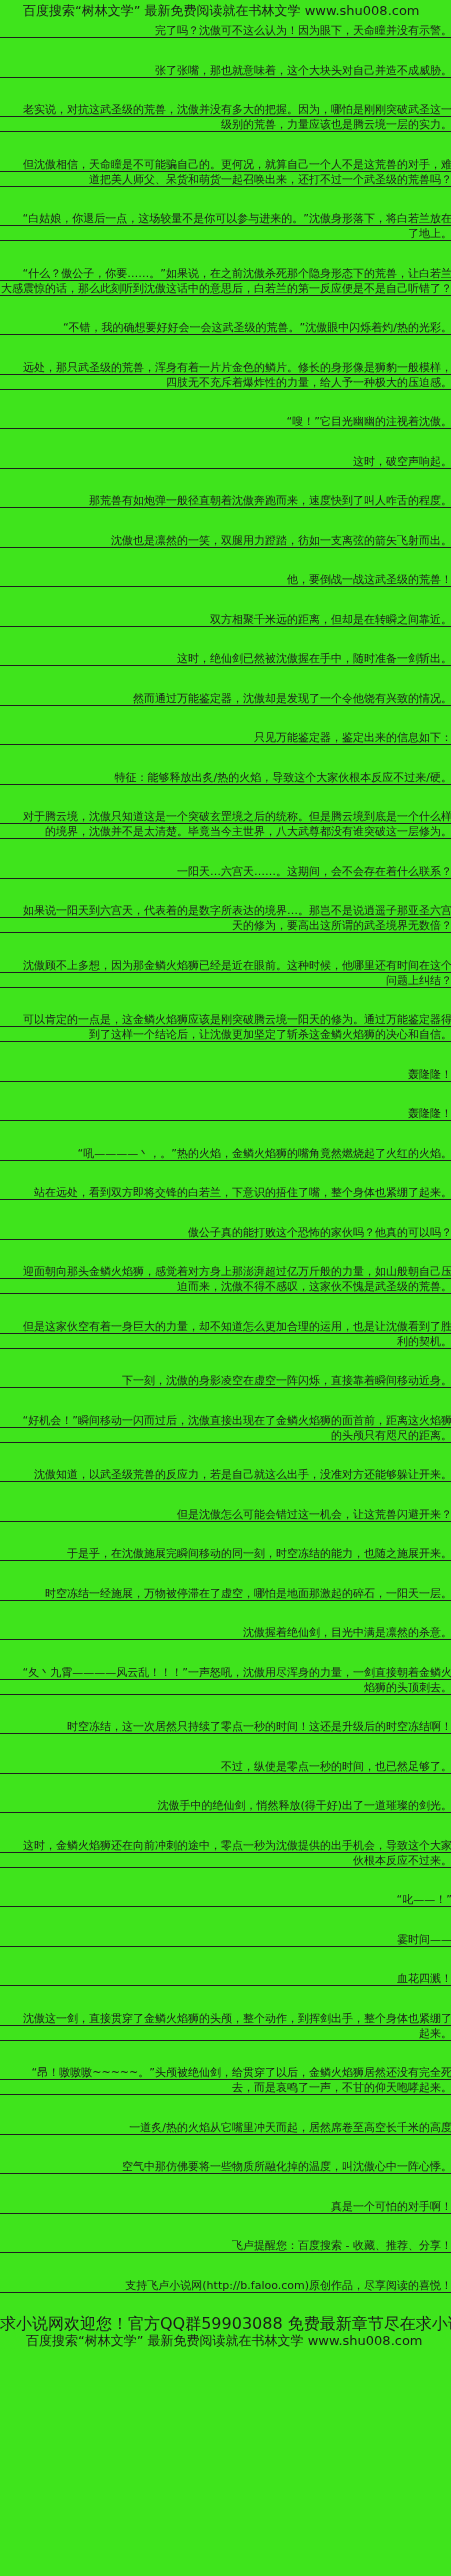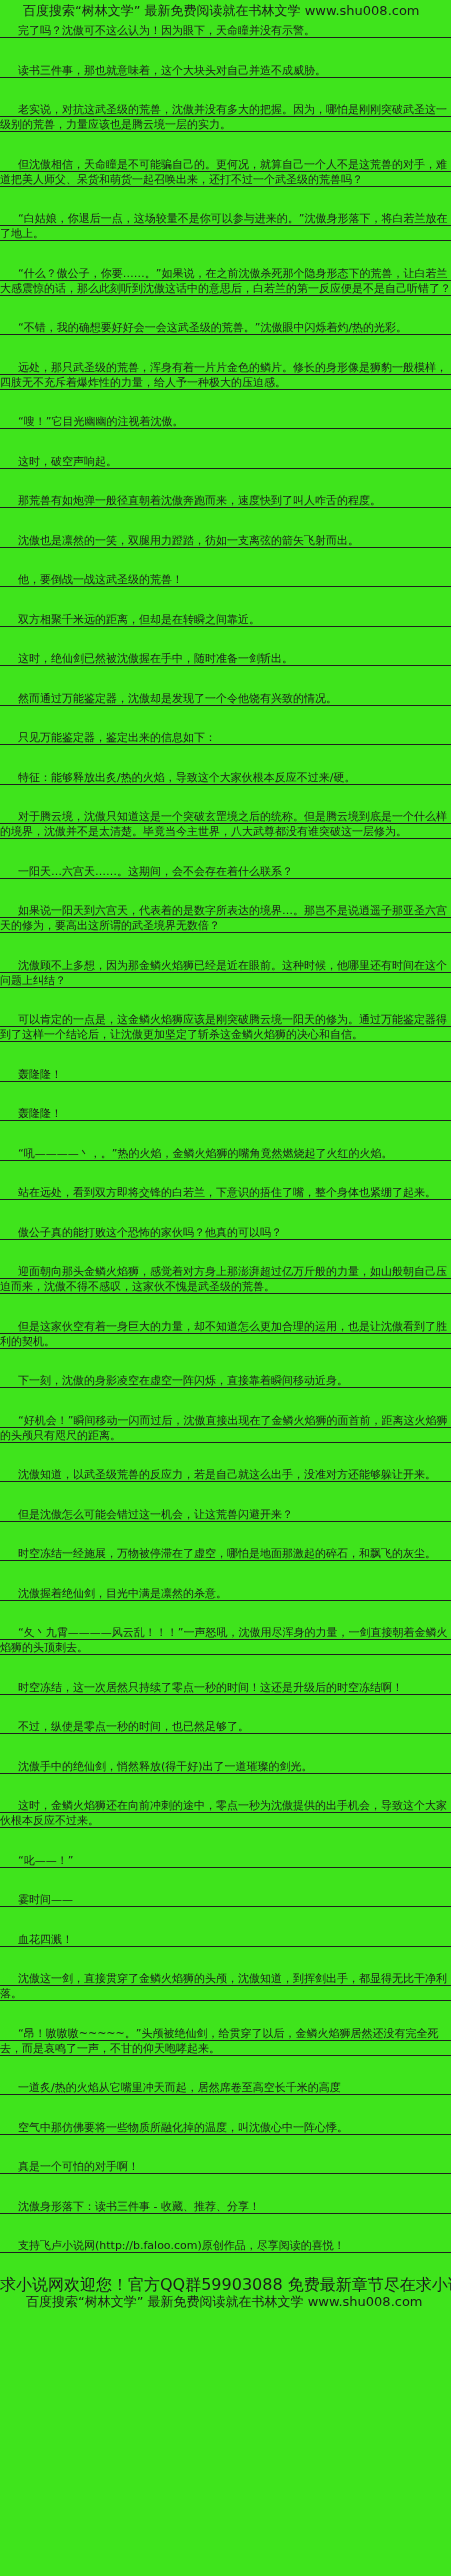--- a/index.html
+++ b/index.html
@@ -25,20 +25,21 @@
     font-size: 11px;
     line-height: 15px;
     margin: 0 0 24.5px 0;
     text-indent: 18px;
     
     background-image: repeating-linear-gradient(
       to bottom,
       transparent 0px, transparent 14px,
       #1f1f1f 14px, #1f1f1f 15px
     );
+    text-align: right;
   }
   .footer-small {
     font-size: 16px;
     line-height: 14px;
     margin: 3.9px 0 0 0;
     text-indent: 0;
     white-space: nowrap;
   }
   .footer-big {
     font-size: 13px;
@@ -50,21 +51,21 @@
 </style>
 </head>
 <body>
 
 <div class="page">
   <p class="header">百度搜索“树林文学” 最新免费阅读就在书林文学 www.shu008.com</p>
 
   <div class="content">
 
   <p class="para">完了吗？沈傲可不这么认为！因为眼下，天命瞳并没有示警。</p>
-      <p class="para">读书三件事，那也就意味着，这个大块头对自己并造不成威胁。</p>
+      <p class="para">张了张嘴，那也就意味着，这个大块头对自己并造不成威胁。</p>
       <p class="para">老实说，对抗这武圣级的荒兽，沈傲并没有多大的把握。因为，哪怕是刚刚突破武圣这一级别的荒兽，力量应该也是腾云境一层的实力。</p>
       <p class="para">但沈傲相信，天命瞳是不可能骗自己的。更何况，就算自己一个人不是这荒兽的对手，难道把美人师父、呆货和萌货一起召唤出来，还打不过一个武圣级的荒兽吗？</p>
       <p class="para">“白姑娘，你退后一点，这场较量不是你可以参与进来的。”沈傲身形落下，将白若兰放在了地上。</p>
       <p class="para">“什么？傲公子，你要……。”如果说，在之前沈傲杀死那个隐身形态下的荒兽，让白若兰大感震惊的话，那么此刻听到沈傲这话中的意思后，白若兰的第一反应便是不是自己听错了？</p>
       <p class="para">“不错，我的确想要好好会一会这武圣级的荒兽。”沈傲眼中闪烁着灼/热的光彩。</p>
       <p class="para">远处，那只武圣级的荒兽，浑身有着一片片金色的鳞片。修长的身形像是狮豹一般模样，四肢无不充斥着爆炸性的力量，给人予一种极大的压迫感。</p>
       <p class="para">“嗖！”它目光幽幽的注视着沈傲。</p>
       <p class="para">这时，破空声响起。</p>
       <p class="para">那荒兽有如炮弹一般径直朝着沈傲奔跑而来，速度快到了叫人咋舌的程度。</p>
       <p class="para">沈傲也是凛然的一笑，双腿用力蹬踏，彷如一支离弦的箭矢飞射而出。</p>
@@ -83,36 +84,37 @@
       <p class="para">轰隆隆！</p>
       <p class="para">“吼————丶，。”热的火焰，金鳞火焰狮的嘴角竟然燃烧起了火红的火焰。</p>
       <p class="para">站在远处，看到双方即将交锋的白若兰，下意识的捂住了嘴，整个身体也紧绷了起来。</p>
       <p class="para">傲公子真的能打败这个恐怖的家伙吗？他真的可以吗？</p>
       <p class="para">迎面朝向那头金鳞火焰狮，感觉着对方身上那澎湃超过亿万斤般的力量，如山般朝自己压迫而来，沈傲不得不感叹，这家伙不愧是武圣级的荒兽。</p>
       <p class="para">但是这家伙空有着一身巨大的力量，却不知道怎么更加合理的运用，也是让沈傲看到了胜利的契机。</p>
       <p class="para">下一刻，沈傲的身影凌空在虚空一阵闪烁，直接靠着瞬间移动近身。</p>
       <p class="para">“好机会！”瞬间移动一闪而过后，沈傲直接出现在了金鳞火焰狮的面首前，距离这火焰狮的头颅只有咫尺的距离。</p>
       <p class="para">沈傲知道，以武圣级荒兽的反应力，若是自己就这么出手，没准对方还能够躲让开来。</p>
       <p class="para">但是沈傲怎么可能会错过这一机会，让这荒兽闪避开来？</p>
-      <p class="para">时空冻结一经施展，万物被停滞在了虚空，哪怕是地面那激起的碎石，和飘飞的灰尘。</p>
+      <p class="para">于是乎，在沈傲施展完瞬间移动的同一刻，时空冻结的能力，也随之施展开来。</p>
+      <p class="para">时空冻结一经施展，万物被停滞在了虚空，哪怕是地面那激起的碎石，一阳天一层。</p>
       <p class="para">沈傲握着绝仙剑，目光中满是凛然的杀意。</p>
       <p class="para">“夂丶九霄————风云乱！！！”一声怒吼，沈傲用尽浑身的力量，一剑直接朝着金鳞火焰狮的头顶刺去。</p>
       <p class="para">时空冻结，这一次居然只持续了零点一秒的时间！这还是升级后的时空冻结啊！</p>
       <p class="para">不过，纵使是零点一秒的时间，也已然足够了。</p>
       <p class="para">沈傲手中的绝仙剑，悄然释放(得干好)出了一道璀璨的剑光。</p>
       <p class="para">这时，金鳞火焰狮还在向前冲刺的途中，零点一秒为沈傲提供的出手机会，导致这个大家伙根本反应不过来。</p>
       <p class="para">“叱——！”</p>
       <p class="para">霎时间——</p>
       <p class="para">血花四溅！</p>
-      <p class="para">沈傲这一剑，直接贯穿了金鳞火焰狮的头颅，沈傲知道，到挥剑出手，都显得无比干净利落。</p>
+      <p class="para">沈傲这一剑，直接贯穿了金鳞火焰狮的头颅，整个动作，到挥剑出手，整个身体也紧绷了起来。</p>
       <p class="para">“昂！嗷嗷嗷~~~~~。”头颅被绝仙剑，给贯穿了以后，金鳞火焰狮居然还没有完全死去，而是哀鸣了一声，不甘的仰天咆哮起来。</p>
       <p class="para">一道炙/热的火焰从它嘴里冲天而起，居然席卷至高空长千米的高度</p>
       <p class="para">空气中那仿佛要将一些物质所融化掉的温度，叫沈傲心中一阵心悸。</p>
       <p class="para">真是一个可怕的对手啊！</p>
-      <p class="para">沈傲身形落下：读书三件事 - 收藏、推荐、分享！</p>
+      <p class="para">飞卢提醒您：百度搜索 - 收藏、推荐、分享！</p>
       <p class="para">支持飞卢小说网(http://b.faloo.com)原创作品，尽享阅读的喜悦！</p>
     </div>
 
   <p class="footer-small">求小说网欢迎您！官方QQ群59903088 免费最新章节尽在求小说网(www.qiuxiaoshuo.com)</p>
 
   <p class="footer-big">百度搜索“树林文学” 最新免费阅读就在书林文学 www.shu008.com</p>
 </div>
 
 
 </body></html>

